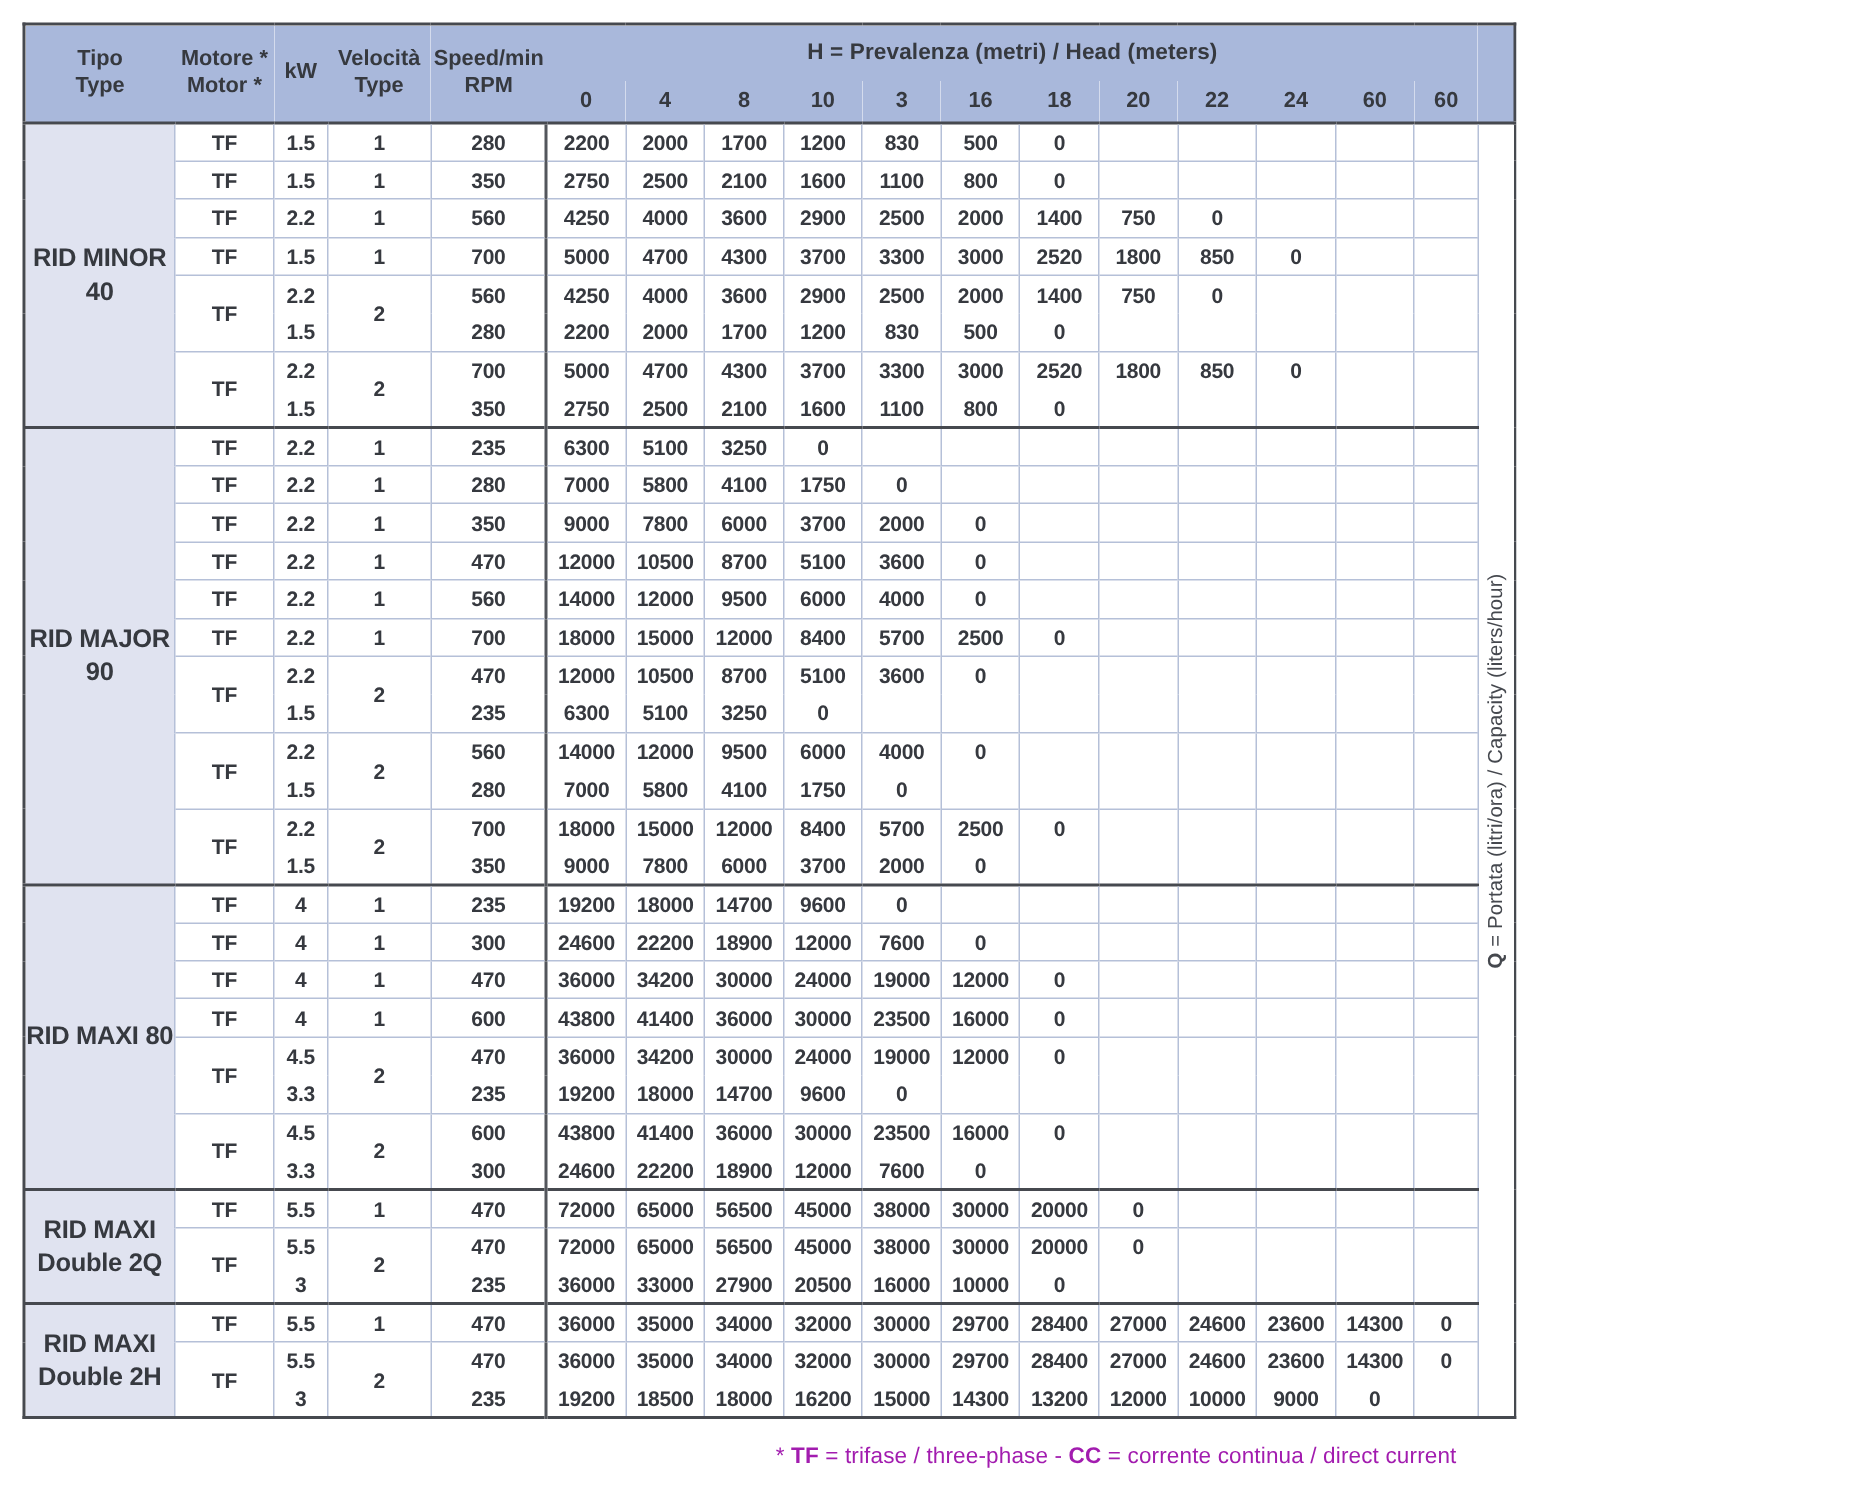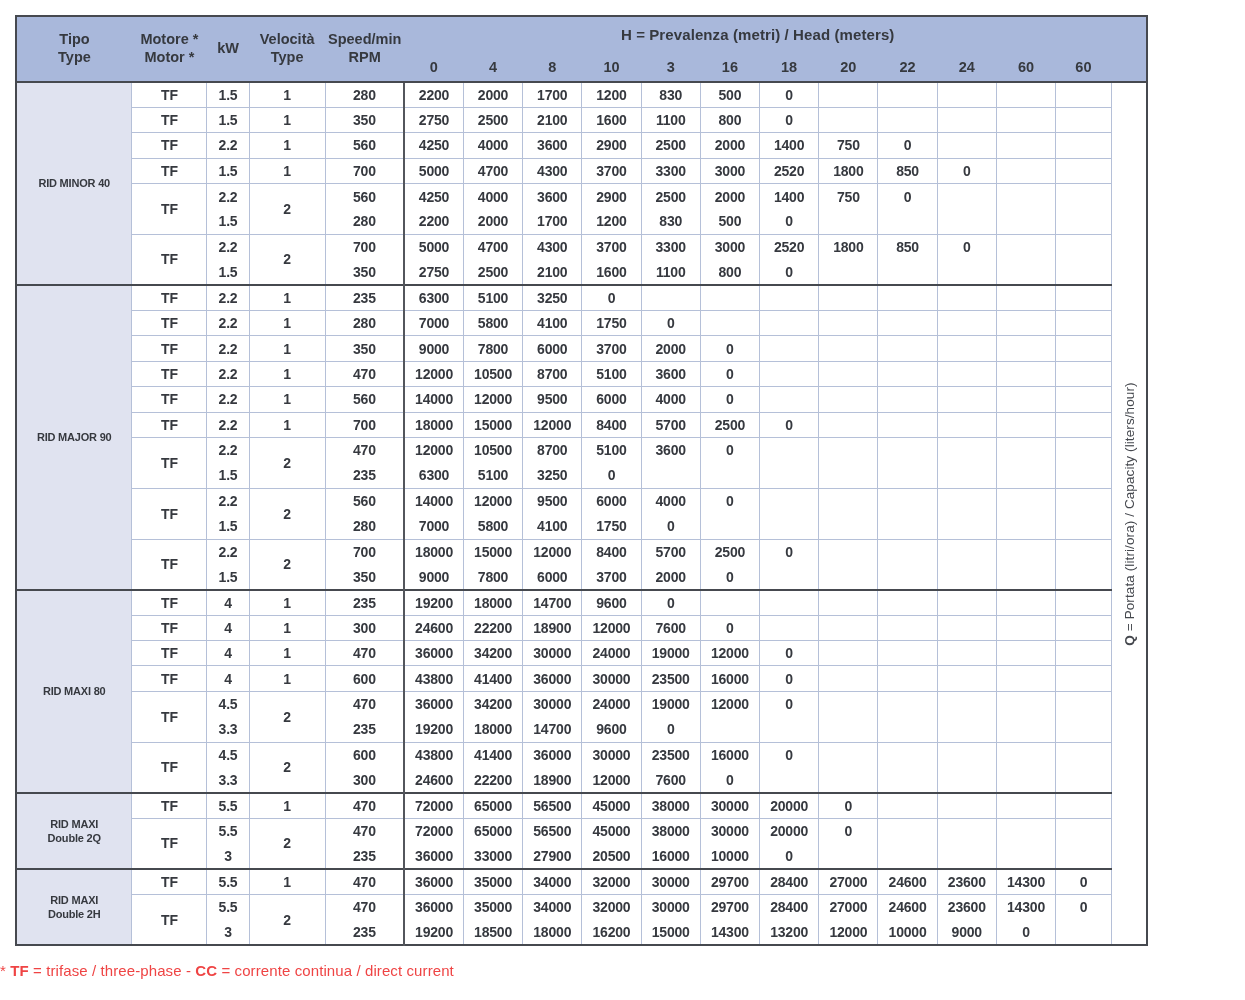--- a/index.html
+++ b/index.html
@@ -5,21 +5,21 @@
   :root{
     --blue:#a9b8db;
     --lav:#e0e3f0;
     --grid:#b5c0d8;
     --dark:#46494f;
     --sep:#53565c;
     --text:#36393f;
   }
   *{box-sizing:border-box;}
   body{margin:0;background:#ffffff;font-family:"Liberation Sans",sans-serif;}
-  .page{position:relative;width:1148px;height:1000px;background:#ffffff;overflow:hidden;text-decoration:underline;}
+  .page{position:relative;width:1011px;height:1000px;background:#ffffff;overflow:hidden;text-decoration:underline;}
 
   table.spec{
     position:absolute;left:15px;top:15px;
     border-collapse:collapse;table-layout:fixed;
     border:2px solid var(--dark);
   }
   th,td{padding:0;text-align:center;vertical-align:middle;color:var(--text);overflow:hidden;}
 
   thead th{
     background:var(--blue);
@@ -32,39 +32,39 @@
   th.tick{font-size:14.5px;}
 
   tbody tr{height:25.4px;}
   tbody td{
     font-size:14px;font-weight:700;letter-spacing:-0.2px;
     border-left:1px solid var(--grid);
     background:#fff;
   }
   td.tipo-cell{
     background:var(--lav);
-    font-size:11px;line-height:1.3;white-space:pre-line;
+    font-size:17px;line-height:1.3;white-space:pre-line;
     border-left:none;
   }
   td.qfirst{border-left:2px solid var(--sep);}
   tr.row-start td{border-top:1px solid var(--grid);}
   tr.sec-start td{border-top:2px solid var(--dark);}
   tr.sub td{border-top:none;}
 
   td.strip-cell{position:relative;border-left:1px solid var(--grid);}
   .side-label{
     position:absolute;top:50%;left:50%;
     transform:translate(-50%,-50%) rotate(-90deg);
     white-space:nowrap;font-size:13.5px;color:#45484e;font-weight:400;letter-spacing:.1px;
   }
   .side-label b{font-weight:700;}
 
   .footnote{
     position:absolute;left:0;right:40px;top:962px;
-    text-align:left;font-size:15px;color:#ef4444;letter-spacing:.1px;
+    text-align:right;font-size:15px;color:#a21caf;letter-spacing:.1px;
   }
   .footnote b{font-weight:700;}
 </style>
 </head>
 <body>
 
 <div class="page">
 
   <table class="spec">
     <colgroup>

